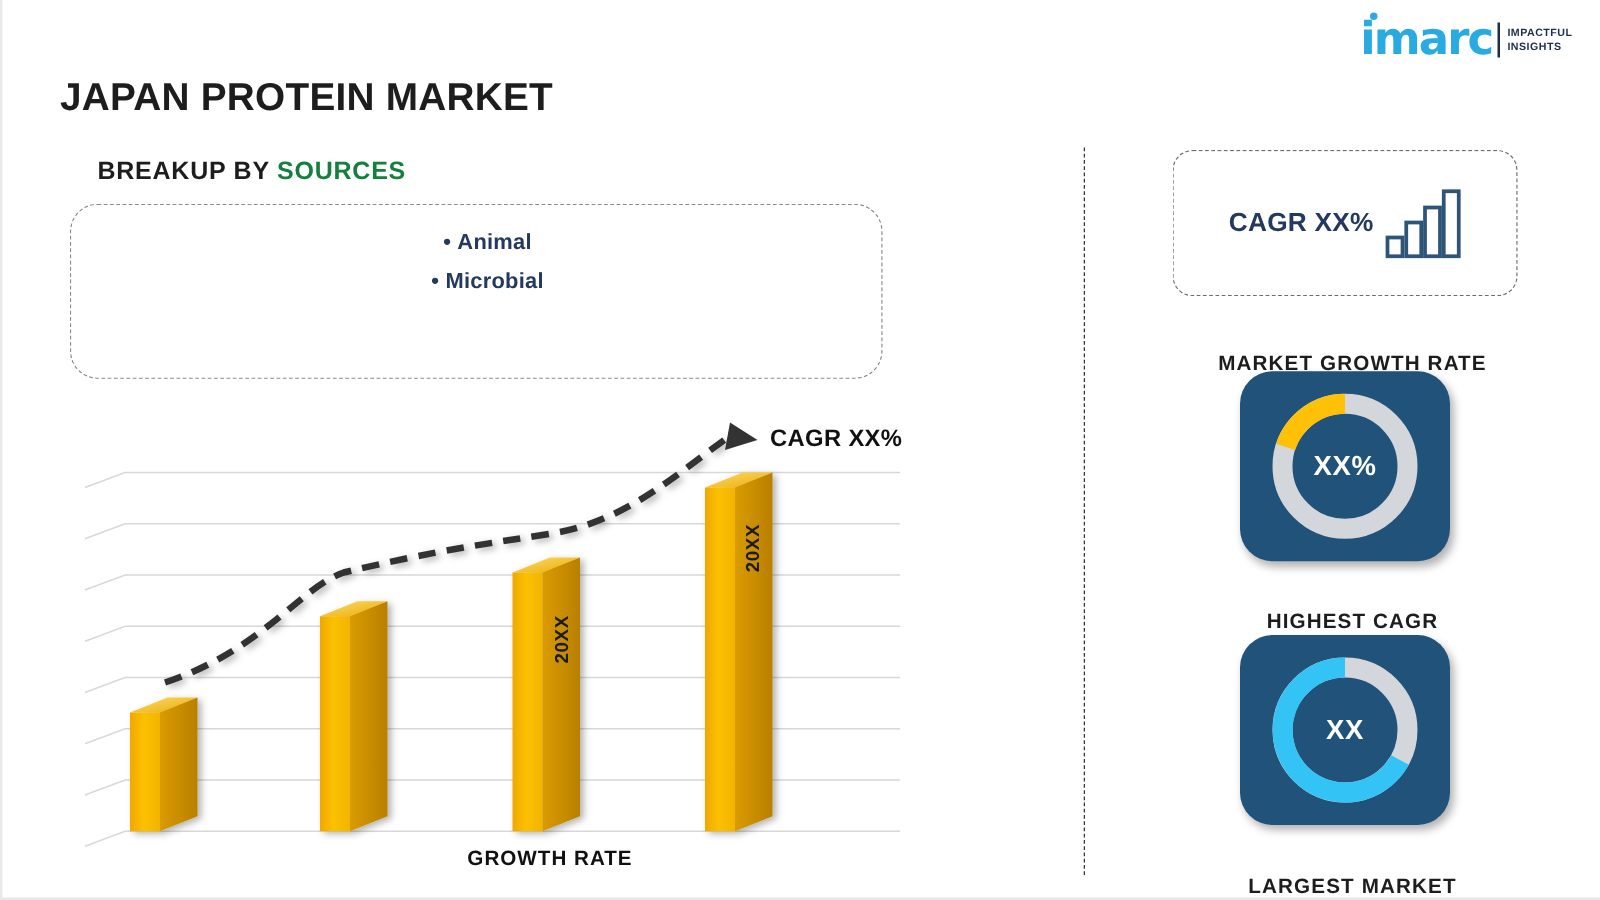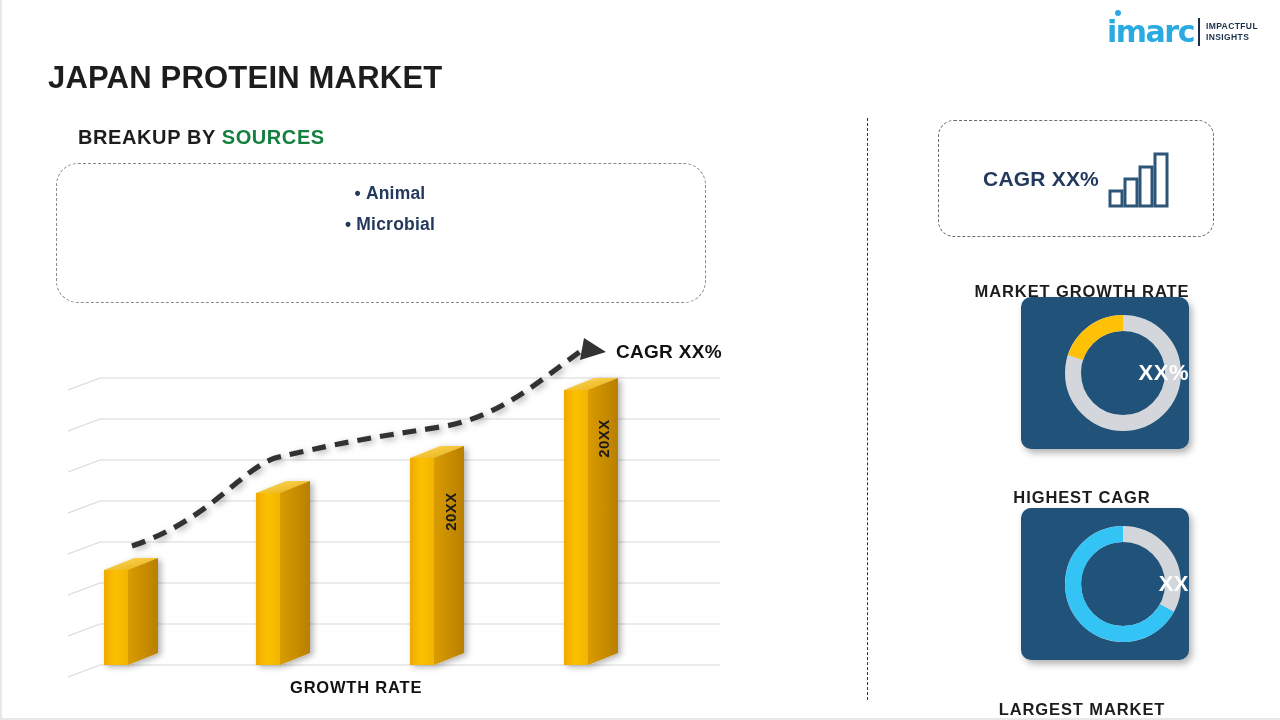--- a/index.html
+++ b/index.html
@@ -17,21 +17,21 @@
     border-bottom: 2px solid #e8e8e8;
   }
 
   
   #logo {
     position: absolute; top: 14px; right: 22px;
     display: flex; align-items: center; height: 36px;
   }
   #logo .mark {
     position: relative;
-    font-size: 30px; font-weight: bold; letter-spacing: -1.5px;
+    font-size: 36px; font-weight: bold; letter-spacing: -1.5px;
     color: #29ABE2; line-height: 34px;
     font-family: "DejaVu Sans", sans-serif;
   }
   #logo .dot {
     position: absolute; top: -5px; left: 8px;
     width: 6px; height: 6px; border-radius: 50%; background: #29ABE2;
   }
   #logo .bar {
     width: 2px; height: 28px; background: #1b2f4b; margin: 0 6px 0 4px;
   }
@@ -71,21 +71,21 @@
   
   #chart { position: absolute; left: 58px; top: 330px; width: 690px; height: 370px; }
   #chart svg { position: absolute; left: 0; top: 0; }
   .cagr-label {
     position: absolute; left: 556px; top: 11px;
     font-size: 19px; font-weight: bold; color: #111;
     letter-spacing: .3px; white-space: nowrap;
   }
   .axis-label {
     position: absolute; left: 230px; top: 348px;
-    width: 300px; text-align: left;
+    width: 300px; text-align: center;
     font-size: 16.5px; font-weight: bold; color: #111; letter-spacing: .8px;
   }
   .bar-tag {
     position: absolute;
     font-size: 15px; font-weight: bold; color: #1a1a1a;
     transform: rotate(-90deg); transform-origin: 50% 50%;
     letter-spacing: .5px; white-space: nowrap;
   }
 
   
@@ -111,23 +111,23 @@
   #growth-box .ico { margin-top: 6px; }
 
   .rail-caption {
     position: absolute; left: 0; width: 360px; text-align: center;
     font-size: 16.5px; font-weight: bold; color: #1d1d1d; letter-spacing: .9px; margin-top: 28px;
   }
 
   .tile {
     position: absolute; left: 90px;
     width: 168px; height: 152px;
-    background: #215279; border-radius: 10px;
+    background: #215279; border-radius: 26px;
     box-shadow: 3px 4px 7px rgba(0,0,0,.30);
-    display: flex; align-items: center; justify-content: flex-end; margin-left: 29px;
+    display: flex; align-items: center; justify-content: center;
   }
   .tile .val {
     position: absolute; color: #ffffff; font-weight: bold;
     font-size: 22px; letter-spacing: .5px;
   }
 </style>
 </head>
 <body>
 
 <div id="page">

